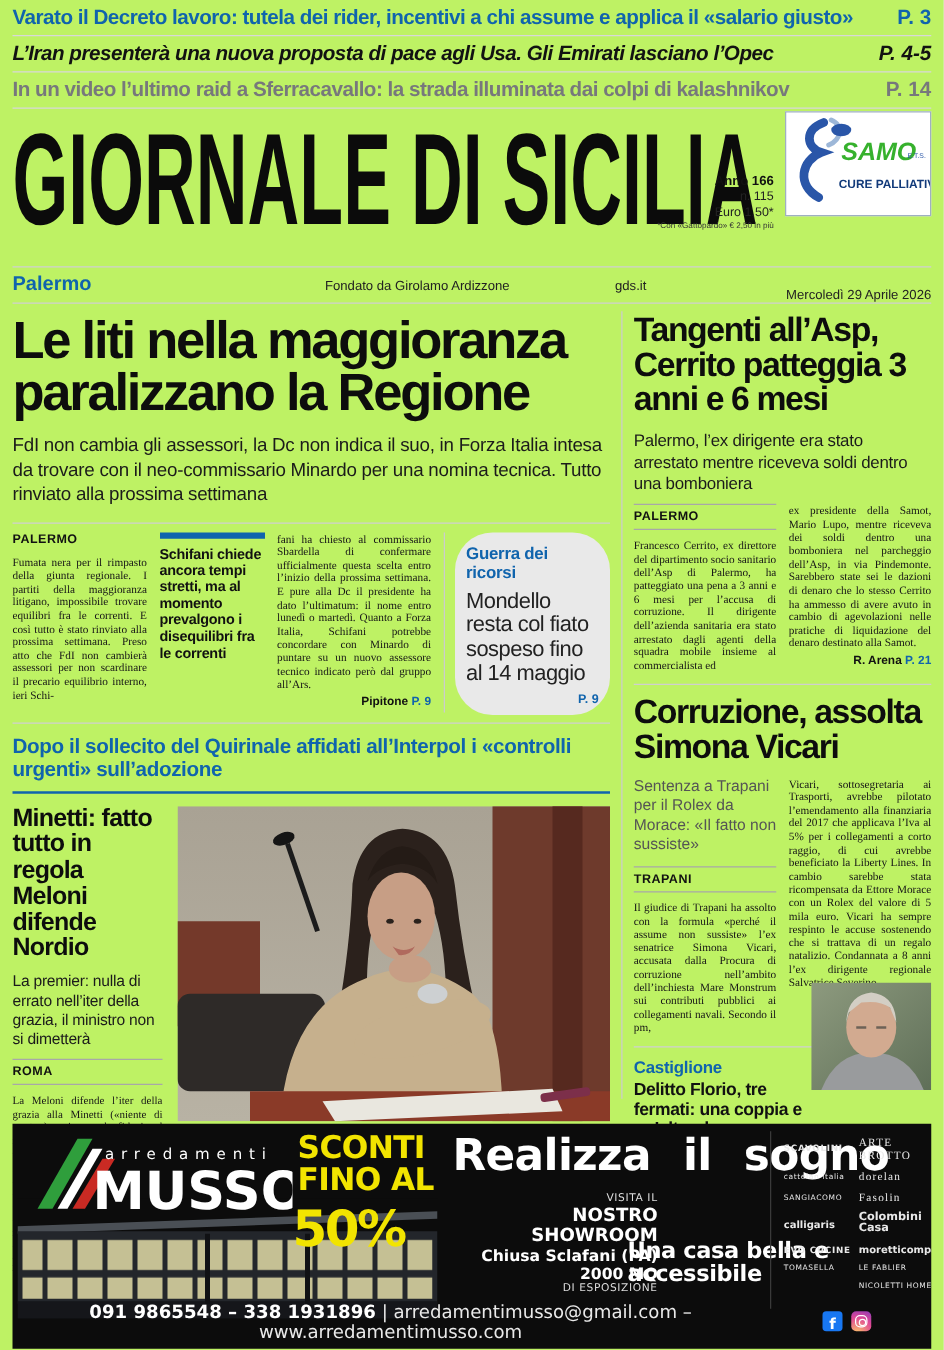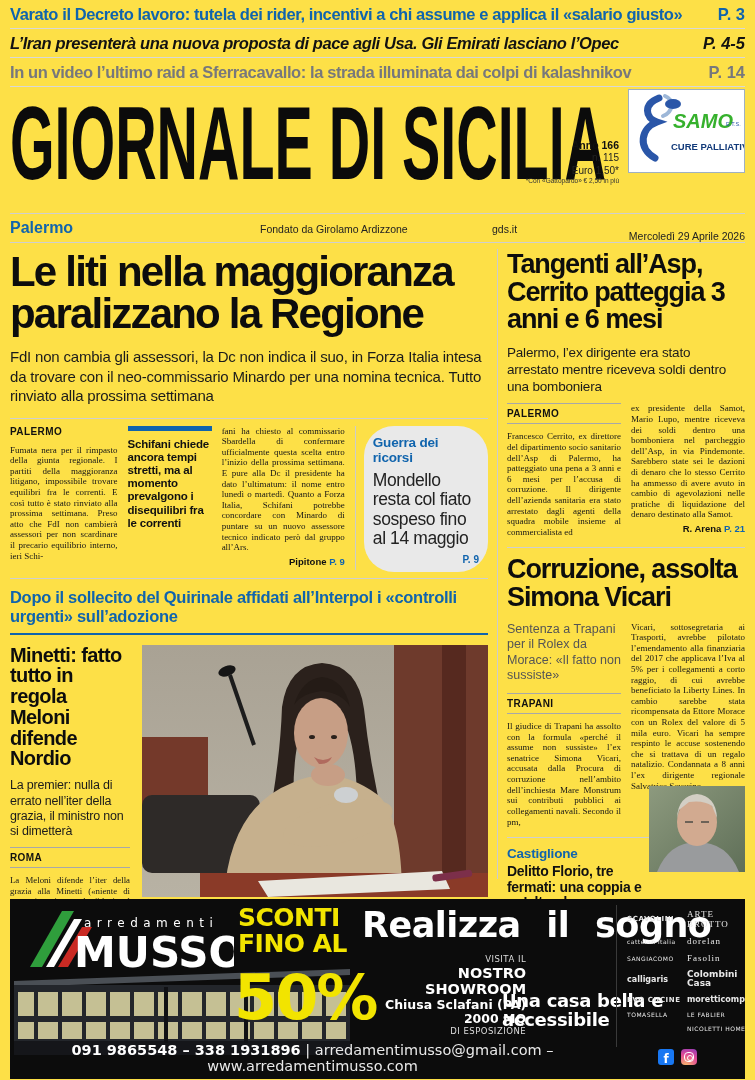--- a/index.html
+++ b/index.html
@@ -1,18 +1,18 @@
 <!DOCTYPE html>
 <html><head>
 <meta charset="utf-8">
 <style>
   * { margin:0; padding:0; box-sizing:border-box; }
   html,body { background:#e8e8e8; }
   .page {
-    width:755px; height:1080px; margin:0 auto; background:#fde047;
+    width:755px; height:1080px; margin:0 auto; background:#bef264;
     font-family:"Liberation Sans", sans-serif; color:#111;
     position:relative; overflow:hidden;
   }
   .inner { padding:0 10px; }
 
   
   .ts-row { height:29px; display:flex; align-items:center; justify-content:space-between;
             border-bottom:1px solid #d8d8d8; }
   .ts-text { font-size:16.5px; font-weight:700; letter-spacing:-0.4px; }
   .ts-page { font-size:16.5px; font-weight:700; }
@@ -94,21 +94,21 @@
   .florio-by { width:148px; text-align:right; font-size:9.5px; margin-top:2px;}
   .florio-photo { position:absolute; right:0; top:-52px; width:96px; height:86px; }
 
   
   .ad { position:relative; margin:8px 10px 0; height:180px; background:#0c0c0c; color:#fff;
         font-family:"DejaVu Sans", sans-serif; overflow:hidden; }
   .ad-building { position:absolute; left:4px; top:60px; }
   .musso-logo { position:absolute; left:12px; top:6px; }
   .ad-sconti { position:absolute; left:228px; top:6px; color:#f2e400; font-weight:800;
                font-size:25px; line-height:1.05; letter-spacing:-0.5px;}
-  .ad-pct { position:absolute; left:224px; top:62px; color:#f2e400; font-weight:800; font-size:62px; letter-spacing:-2px;}
+  .ad-pct { position:absolute; left:224px; top:62px; color:#f2e400; font-weight:800; font-size:40px; letter-spacing:-2px;}
   .ad-slogan { position:absolute; left:352px; top:6px; font-size:35px; font-weight:800; letter-spacing:-0.5px; word-spacing:14px;}
   .ad-visit { position:absolute; left:354px; top:56px; line-height:1.15;text-align:right; }
   .ad-visit .v-sm { font-size:8.5px; letter-spacing:.5px; color:#ddd;}
   .ad-visit .v-bg { font-size:14.5px; font-weight:800; }
   .ad-visit .v-md { font-size:12.5px; font-weight:700;margin-left:21px; }
   .ad-casa { position:absolute; left:492px; top:92px; font-size:18px; font-weight:800; line-height:1.08; letter-spacing:-0.3px;}
   .partners { position:absolute; left:606px; top:6px; width:126px; height:142px;
               border-left:1px solid #3a3a3a; padding:4px 0 0 10px;
               display:grid; grid-template-columns:54px 60px; column-gap:6px; row-gap:7px; align-content:start;}
   .pt { color:#e8e8e8; display:flex; align-items:center; }

